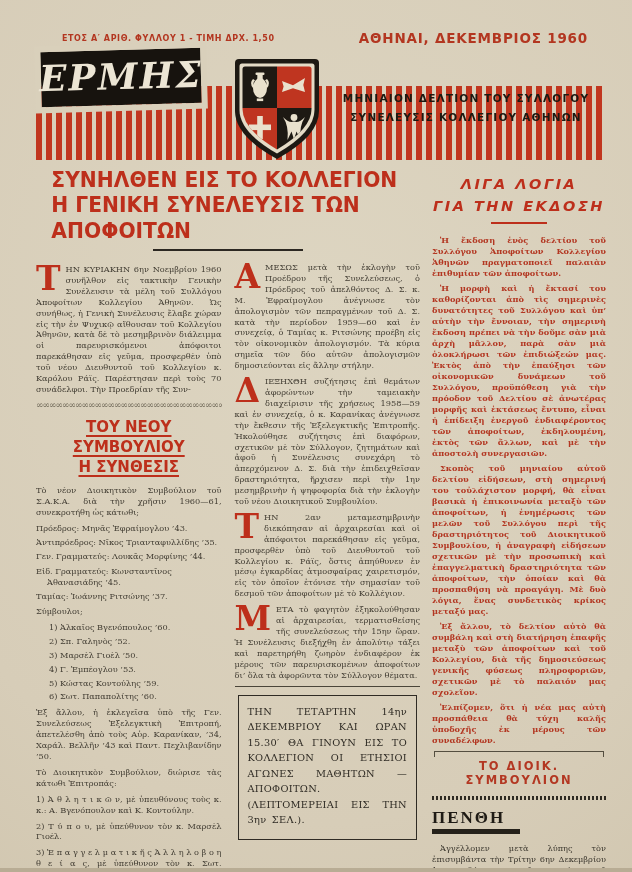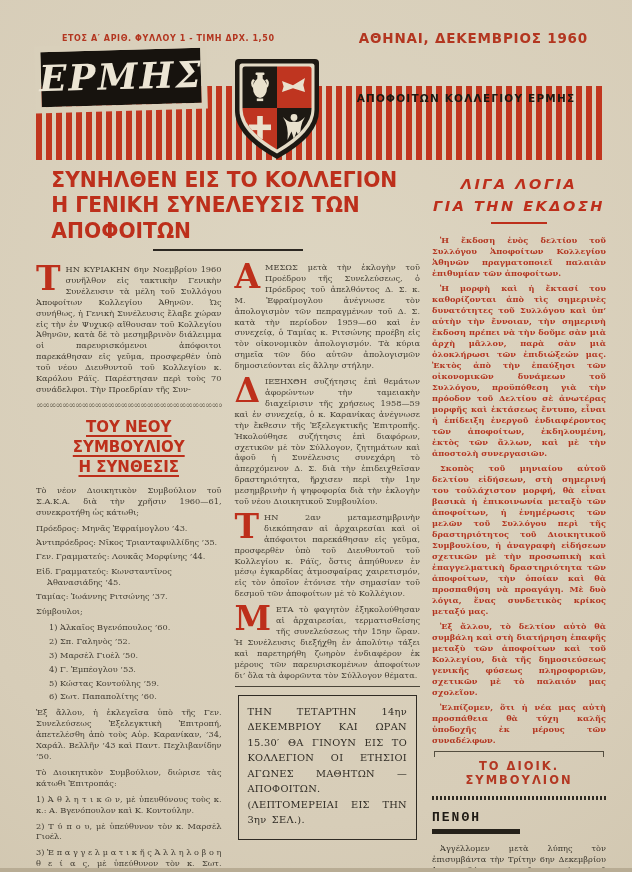--- a/index.html
+++ b/index.html
@@ -58,21 +58,21 @@
     font-size:14.5px;line-height:22px;letter-spacing:2.5px;text-align:center;margin-top:6px;}
   .ed-rule{width:56px;height:2px;background:#bd2f1b;margin:5px auto 11px;}
   p.red{color:#b33722;font-weight:700;font-size:8.2px;line-height:11px;text-align:justify;
     text-indent:8px;margin:0 0 4px;}
   .sig-rule{height:5px;border-top:1px solid #544e40;border-left:1px solid #544e40;
     border-right:1px solid #544e40;margin:5px 2px 2px;}
   .signature{color:#b33722;font-family:"DejaVu Sans",sans-serif;font-weight:800;font-size:11.5px;
     letter-spacing:2px;text-align:center;margin:1px 0 9px;}
   .dots{height:4px;background:repeating-linear-gradient(90deg,#2e2a22 0 2px,rgba(0,0,0,0) 2px 4px);
     margin-bottom:9px;}
-  .obit-title{font-family:Liberation Mono, monospace;font-weight:800;font-size:13px;letter-spacing:2px;
+  .obit-title{font-family:Liberation Serif, serif;font-weight:800;font-size:17px;letter-spacing:2px;
     color:#1f1b15;line-height:18px;}
   .obit-bar{width:88px;height:5px;background:#25211a;margin:2px 0 9px;}
   p.ob{color:#3b372e;font-size:8.2px;line-height:11px;text-align:justify;text-indent:8px;margin:0 0 4px;}
 </style>
 </head>
 <body>
 
 <div class="page">
 
   <div class="issue-line">ΕΤΟΣ Α′ ΑΡΙΘ. ΦΥΛΛΟΥ 1  -  ΤΙΜΗ ΔΡΧ. 1,50</div>
@@ -115,21 +115,22 @@
 
         <g fill="#e9e1cd">
           <circle cx="61" cy="60.5" r="3.4"></circle>
           <path d="M50 60 Q56 69 54.5 83 L58.5 74.5 Q61 80 61 87 Q61 80 63.5 74.5 L67.5 83 Q66 69 72 60 Q66 66.5 61 64.5 Q56 66.5 50 60 Z"></path>
         </g>
       </g>
     </svg>
   </div>
 
   <div class="banner-title">
-    <div>ΑΠΟΦΟΙΤΩΝ ΚΟΛΛΕΓΙΟΥ ΕΡΜΗΣ</div>
+    <div>ΜΗΝΙΑΙΟΝ ΔΕΛΤΙΟΝ ΤΟΥ ΣΥΛΛΟΓΟΥ</div>
+    <div>ΣΥΝΕΛΕΥΣΙΣ ΚΟΛΛΕΓΙΟΥ ΑΘΗΝΩΝ</div>
   </div>
 
   <div class="main">
 
     <div class="left-group">
       <div class="headline">
         <div class="l1">ΣΥΝΗΛΘΕΝ ΕΙΣ ΤΟ ΚΟΛΛΕΓΙΟΝ</div>
         <div class="l2">Η ΓΕΝΙΚΗ ΣΥΝΕΛΕΥΣΙΣ ΤΩΝ ΑΠΟΦΟΙΤΩΝ</div>
       </div>
       <div class="headline-rule"></div>

